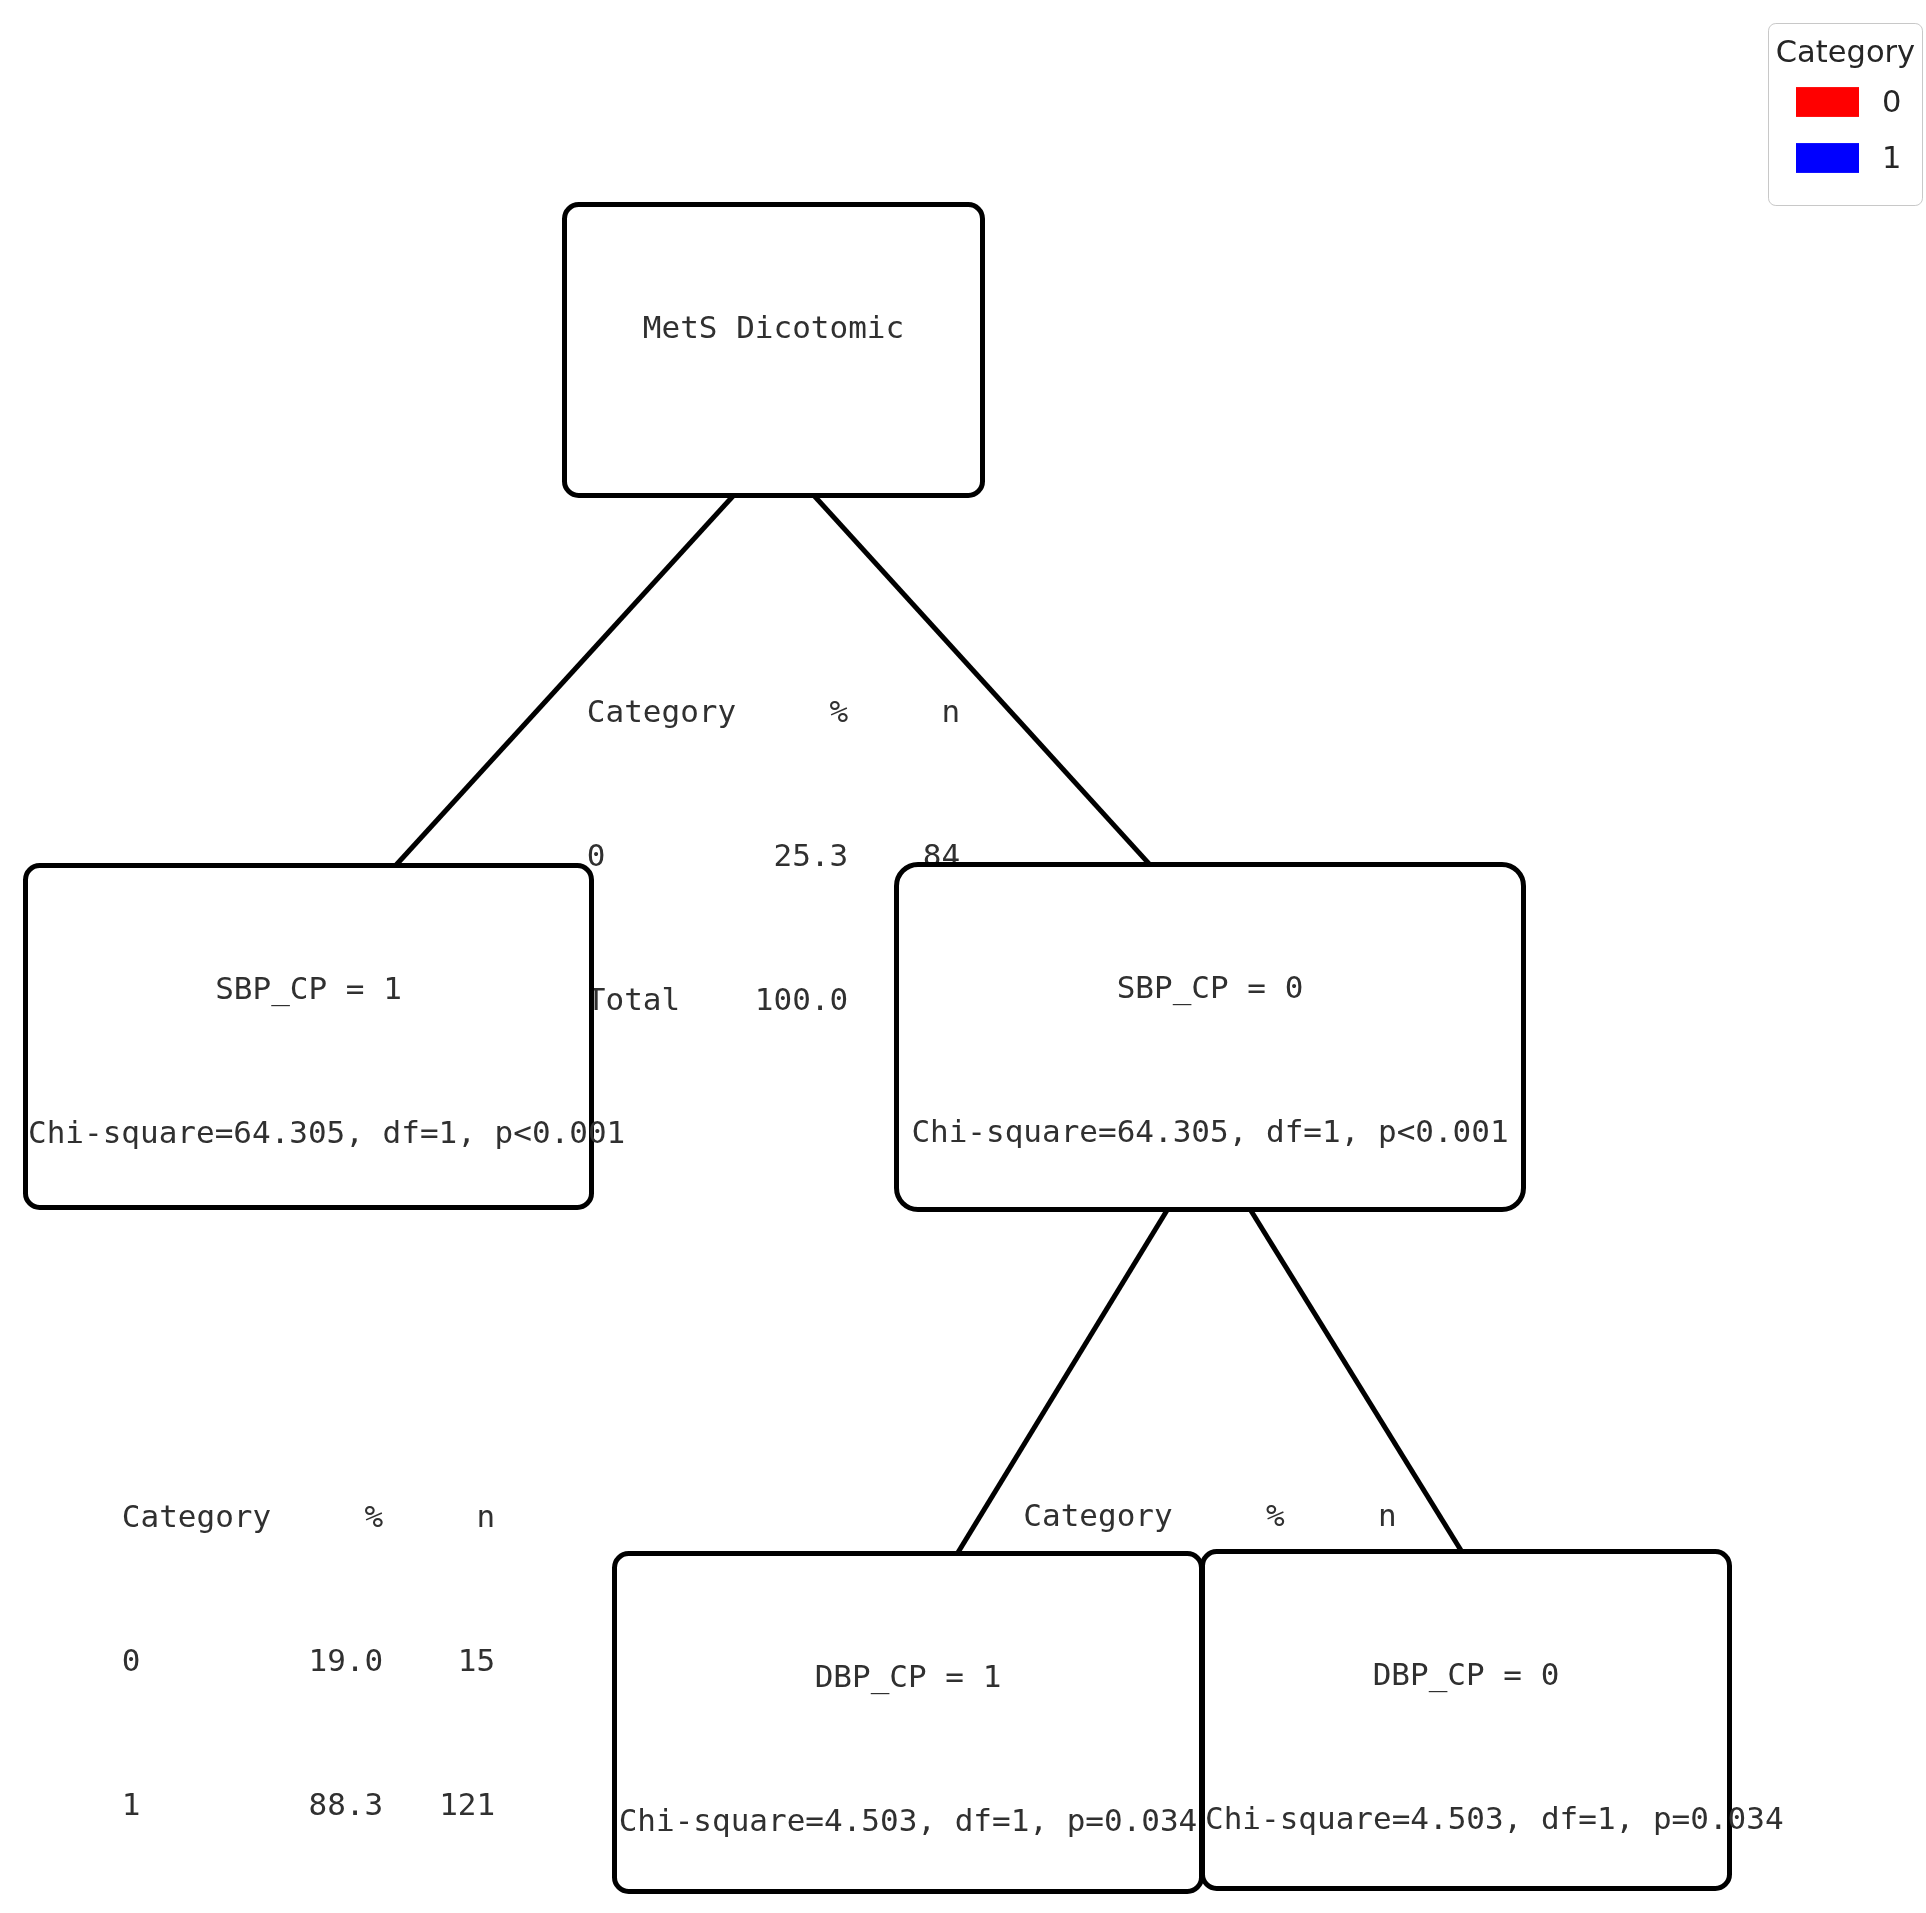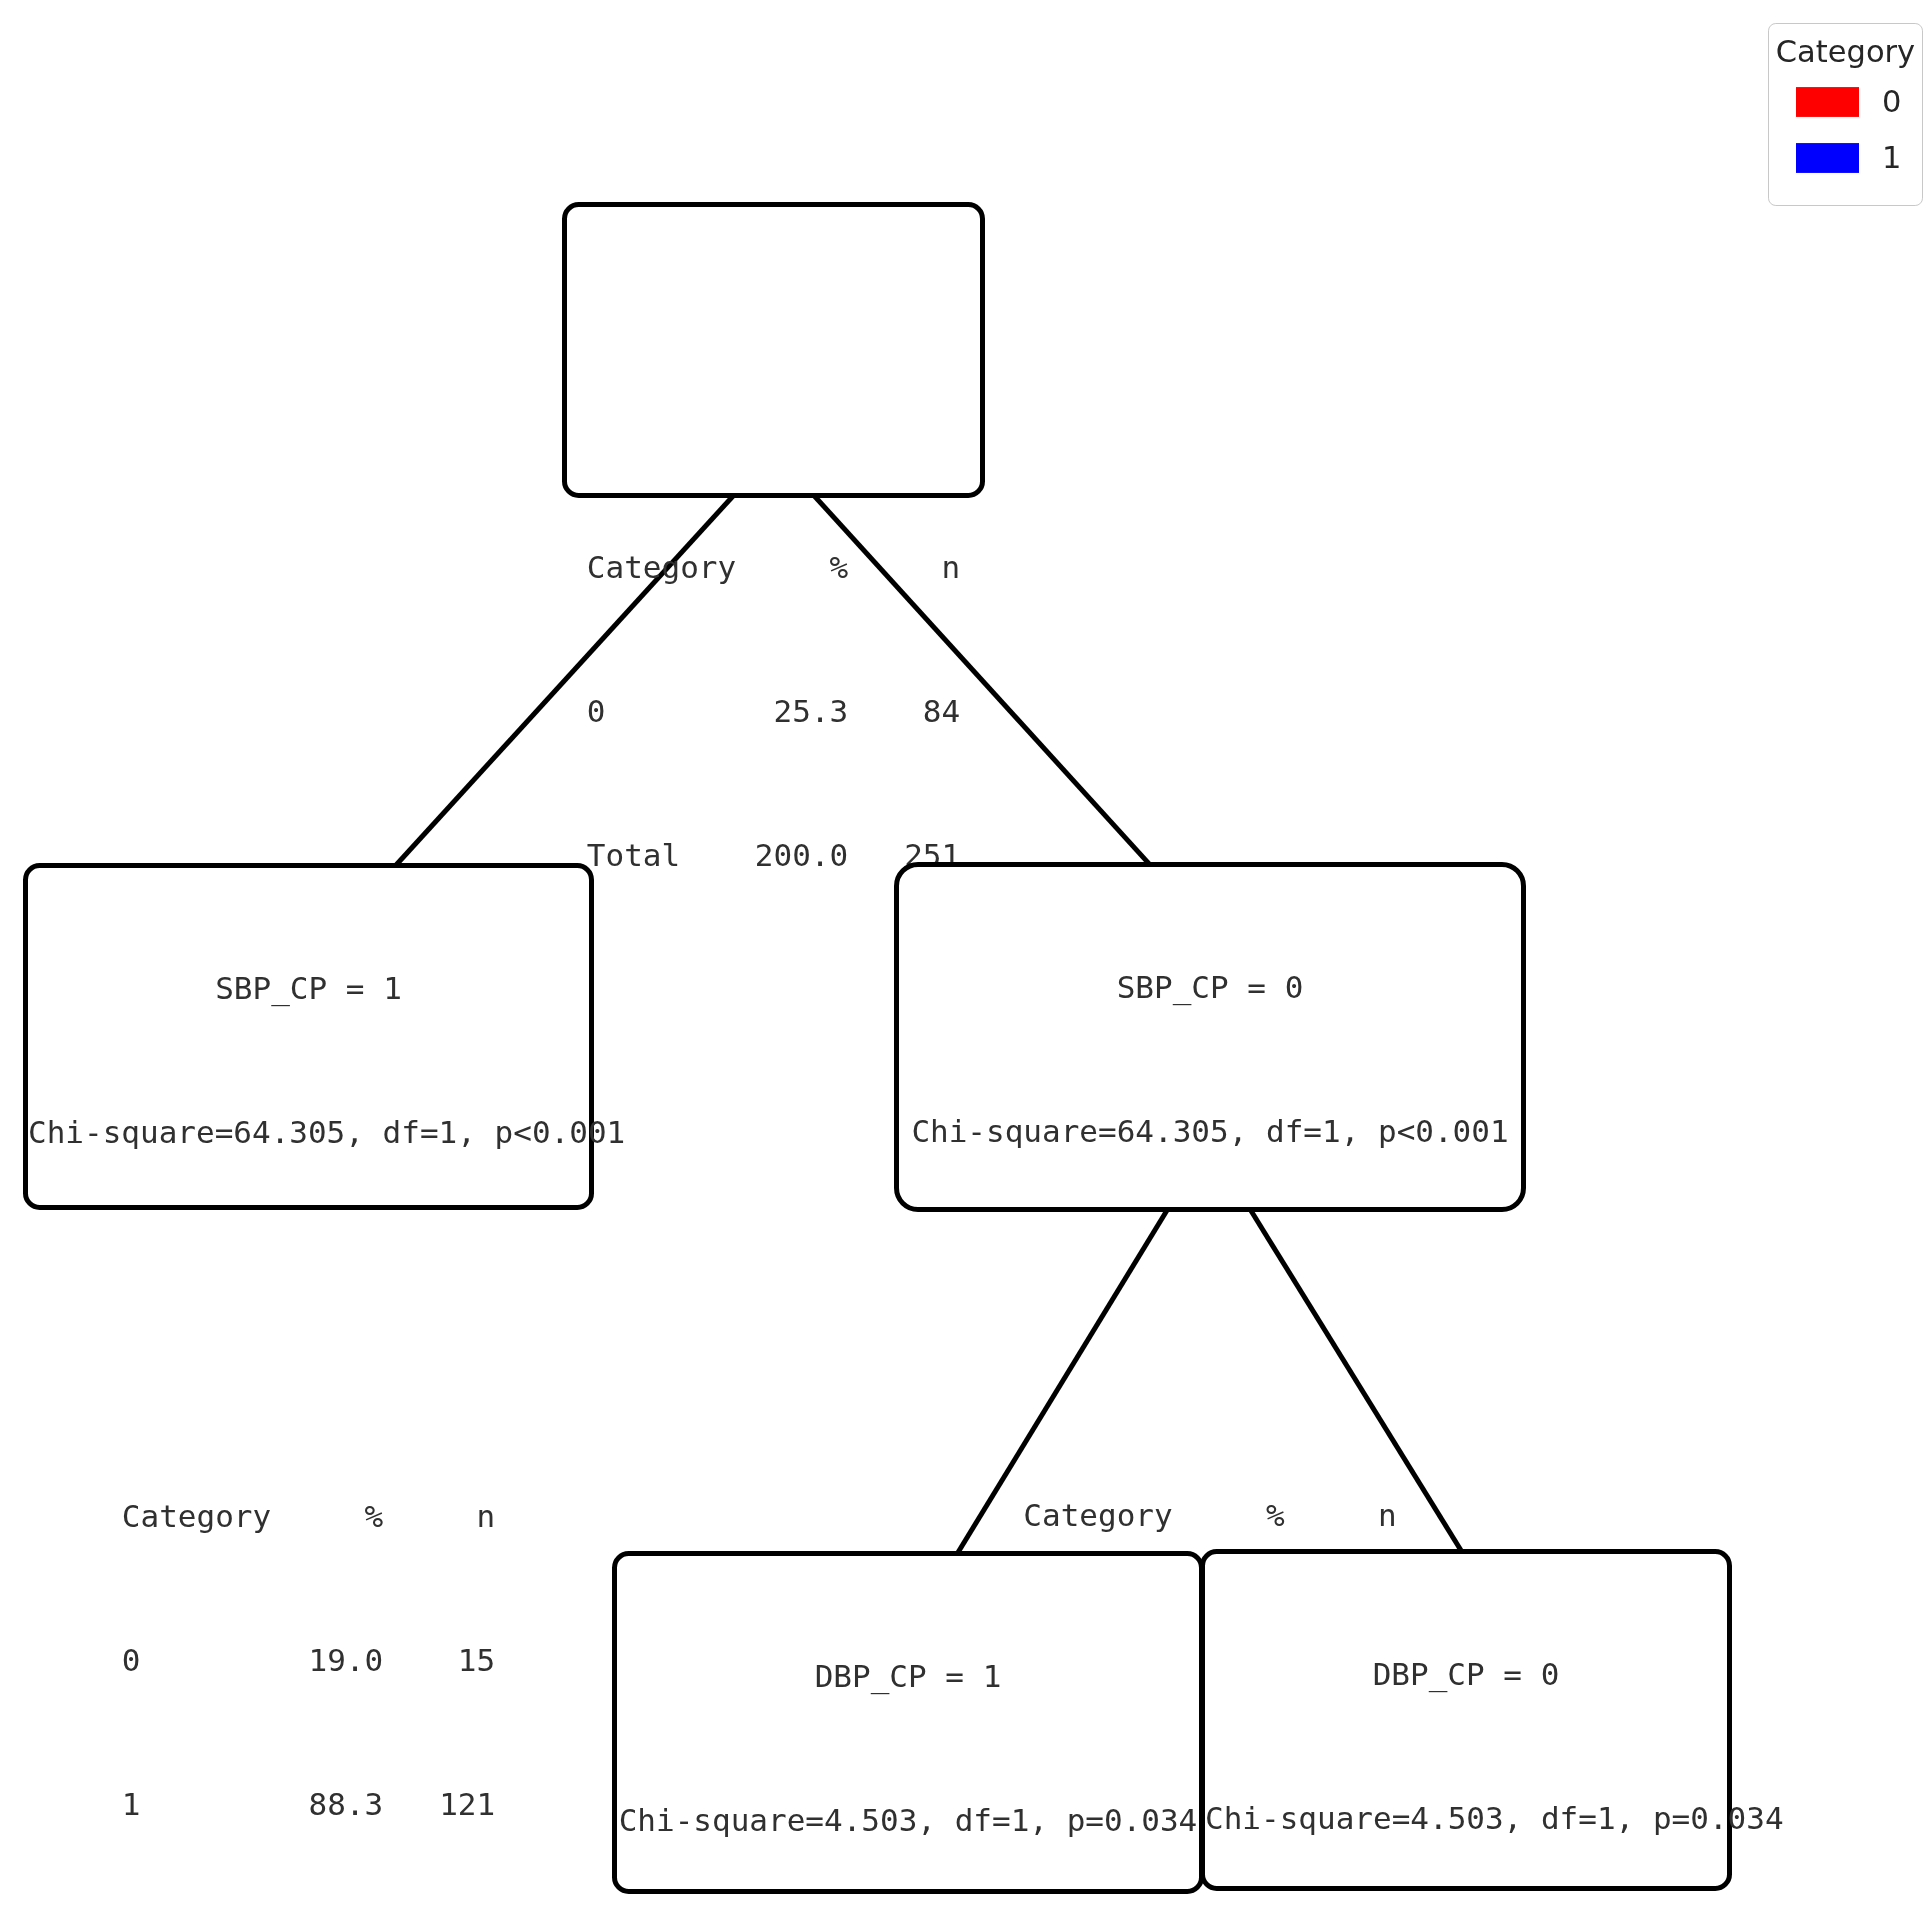--- a/index.html
+++ b/index.html
@@ -28,35 +28,36 @@
 <body>
 
 <svg class="connectors" width="1926" height="1914" viewBox="0 0 3470 3448">
   <line x1="1322" y1="892" x2="712" y2="1560" stroke="#000000" stroke-width="9"></line>
   <line x1="1466" y1="892" x2="2072" y2="1558" stroke="#000000" stroke-width="9"></line>
   <line x1="2104" y1="2178" x2="1724" y2="2800" stroke="#000000" stroke-width="9"></line>
   <line x1="2252" y1="2178" x2="2634" y2="2796" stroke="#000000" stroke-width="9"></line>
 </svg>
 
 <div class="node" style="left:562px;top:202px;width:423px;height:296px;">
+  <div class="node-line">MetS Dicotomic</div>
   <div class="node-line"></div>
   <div class="ntable">
     <div class="trow">
       <span class="cell-cat">Category</span>
       <span class="cell-pct">%</span>
       <span class="cell-n">n</span>
     </div>
     <div class="trow">
       <span class="cell-cat">0</span>
       <span class="cell-pct">25.3</span>
       <span class="cell-n">84</span>
     </div>
     <div class="trow">
       <span class="cell-cat">Total</span>
-      <span class="cell-pct">200.0</span>
+      <span class="cell-pct">100.0</span>
       <span class="cell-n">251</span>
     </div>
   </div>
 </div>
 
 <div class="node" style="left:23px;top:863px;width:571px;height:347px;">
   <div class="node-line">SBP_CP = 1</div>
   <div class="node-line">Chi-square=64.305, df=1, p&lt;0.001</div>
   <div class="node-line"></div>
   <div class="ntable">

